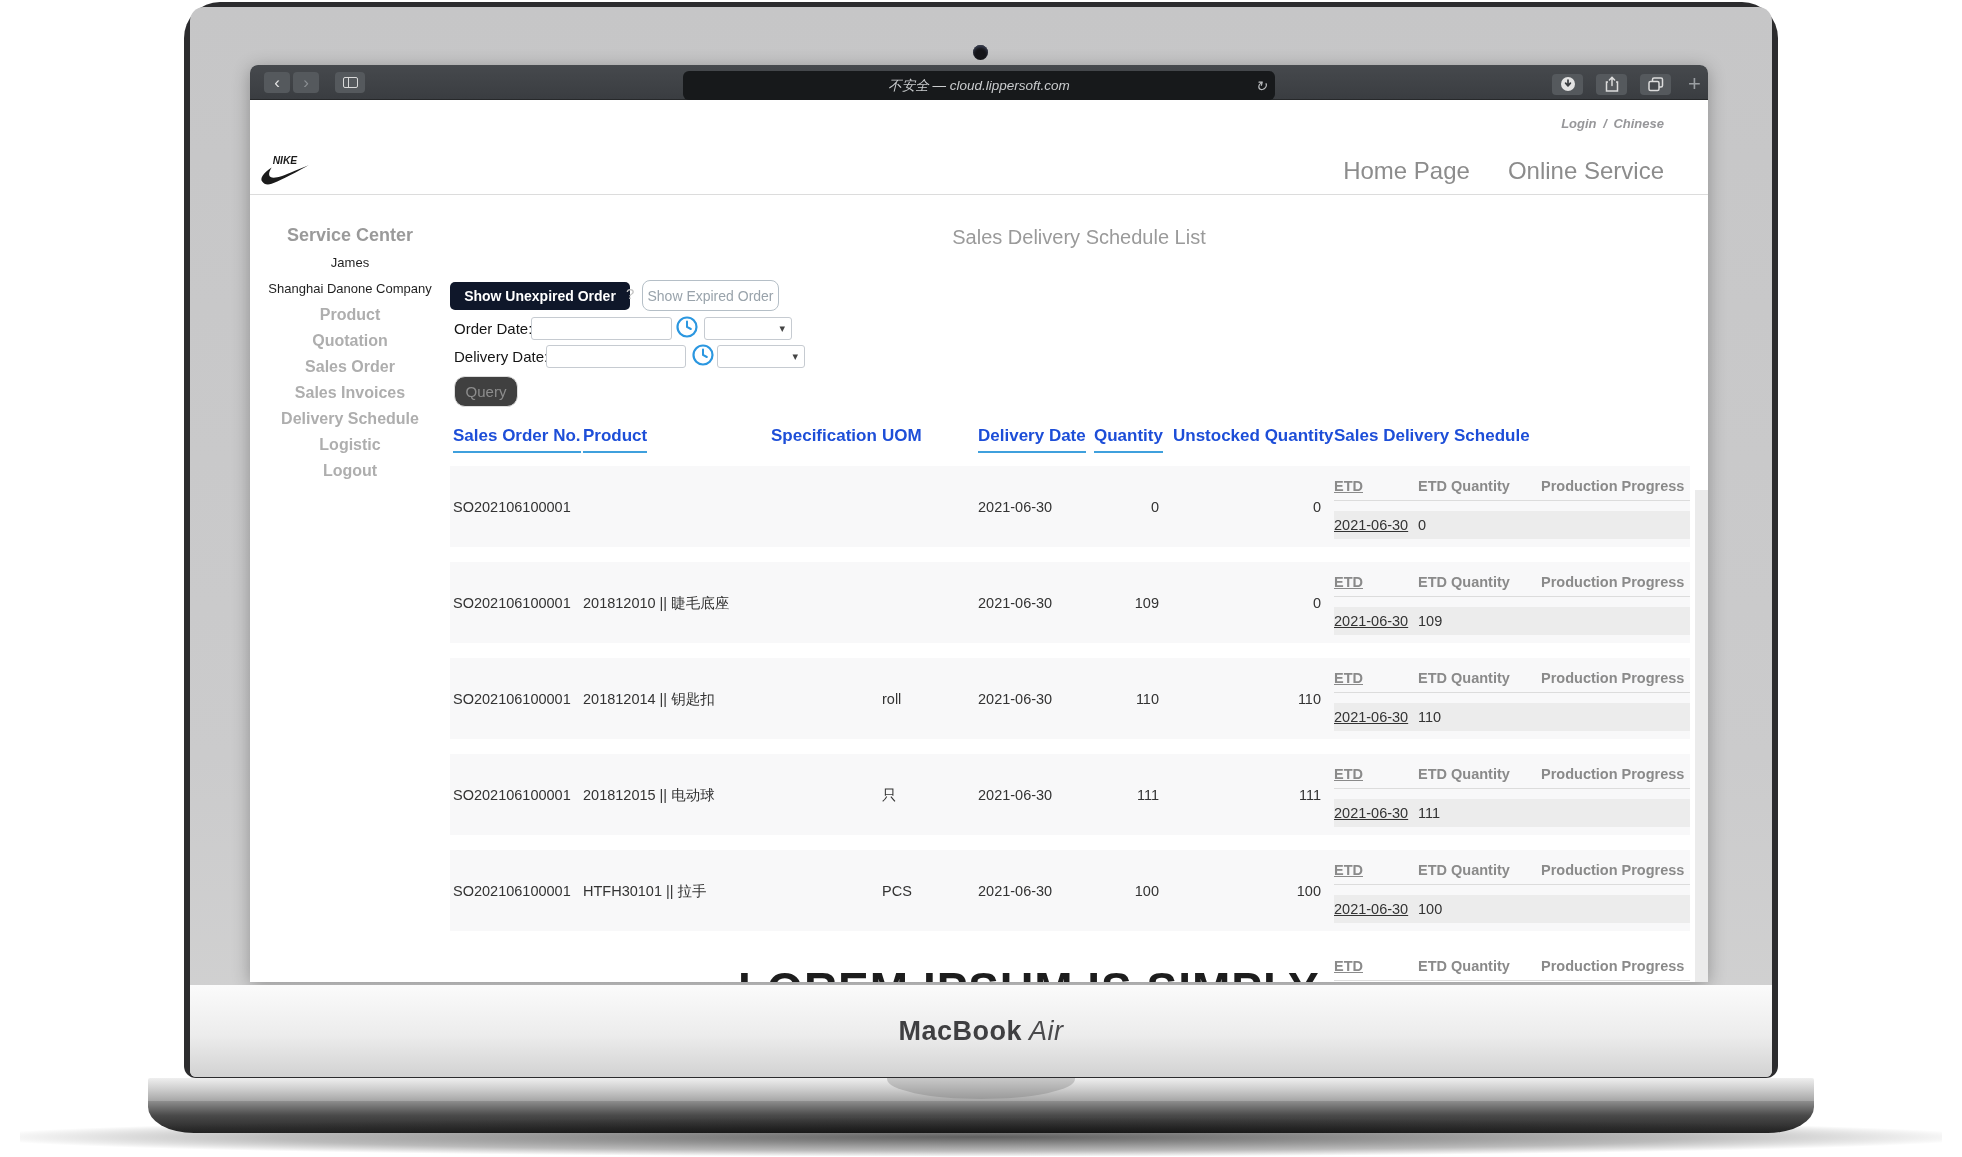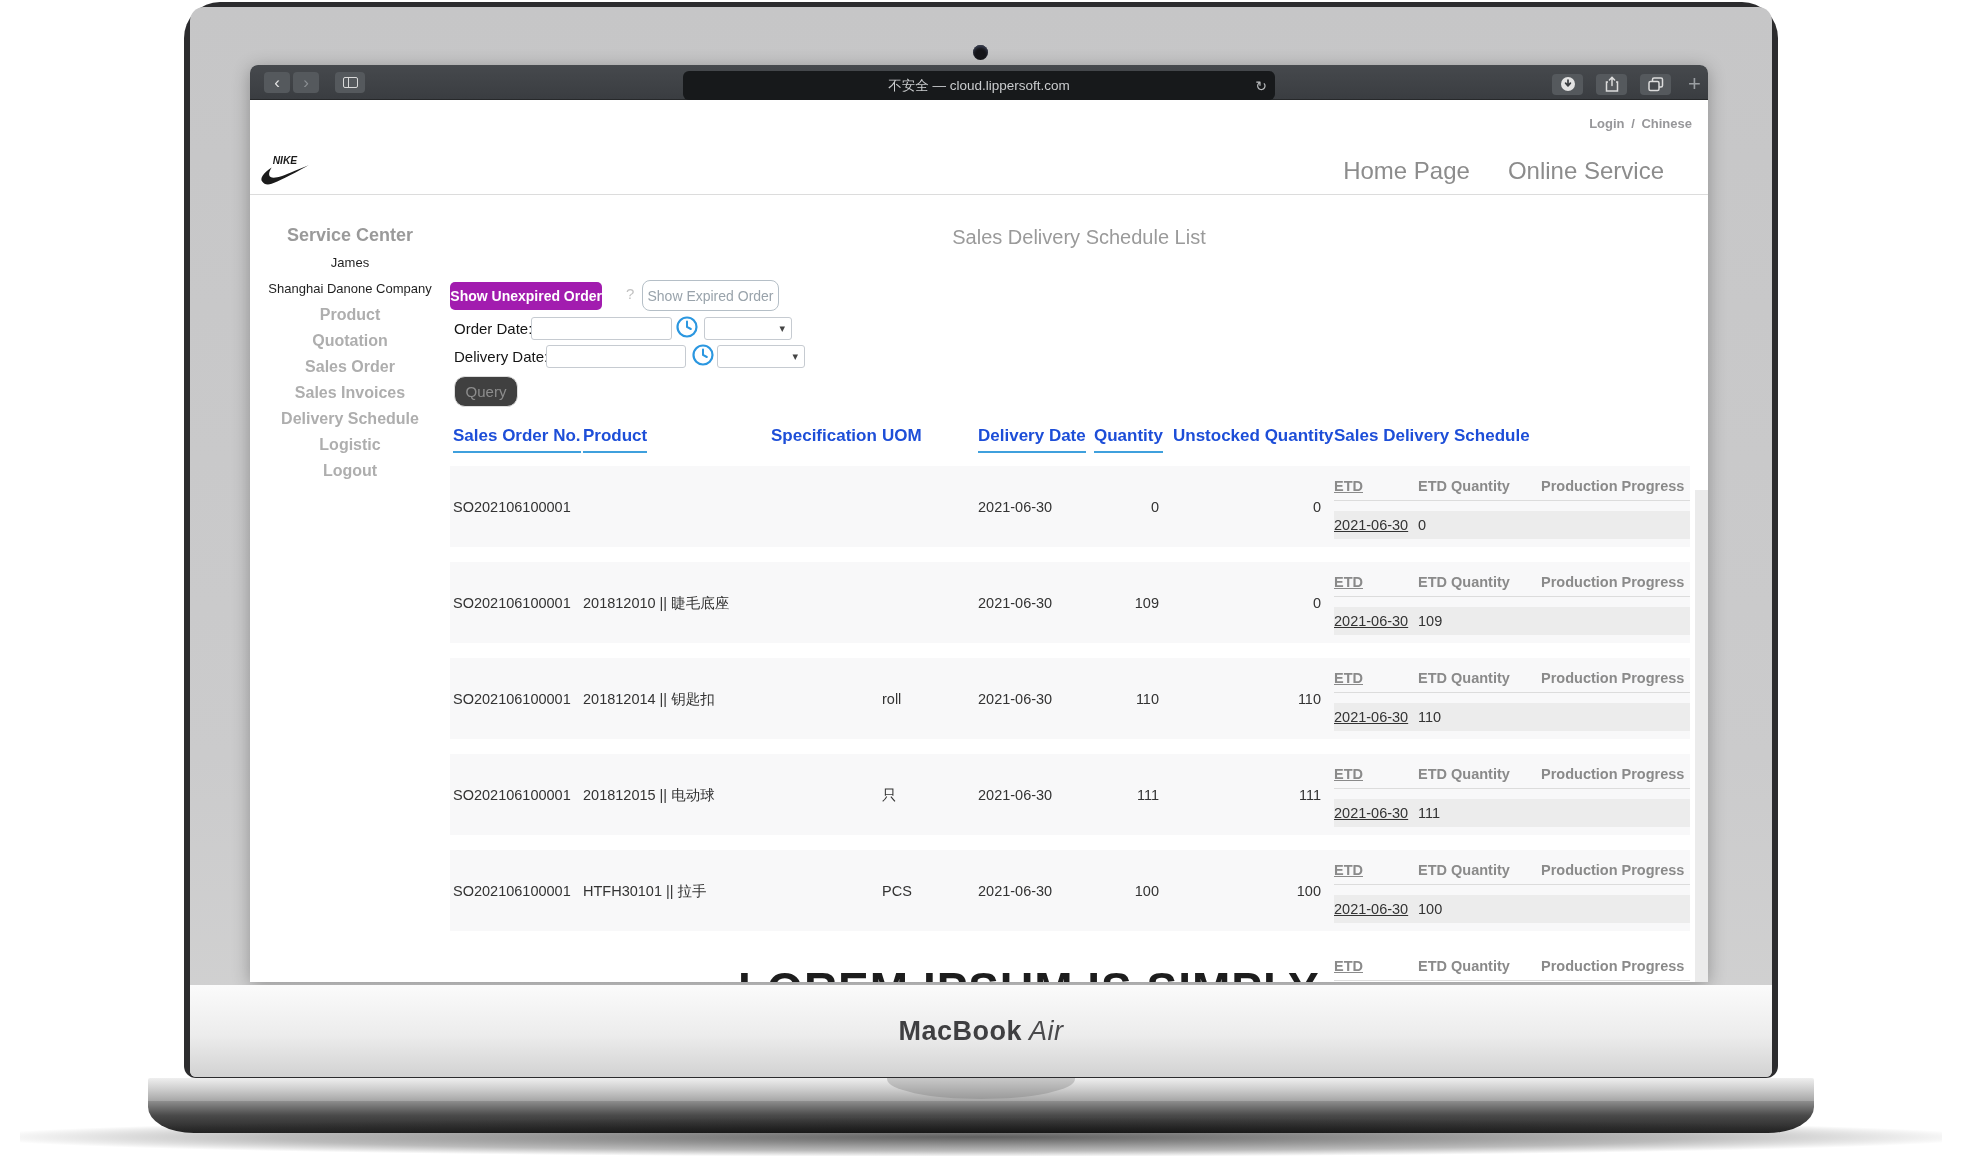--- a/index.html
+++ b/index.html
@@ -46,51 +46,51 @@
             display:flex; align-items:center; justify-content:center;
             color:#e4e4e4; font-size:17px; line-height:1; cursor:default; }
   .tb-btn.dim { color:#8b8f93; }
   .tb-group { display:flex; gap:3px; margin-left:4px; }
   .pane-btn { margin-left:16px; width:30px; height:21px; }
   .pane-ic { width:15px; height:11px; border:1.6px solid #d9d9d9; border-radius:2px; position:relative; }
   .pane-ic::before { content:""; position:absolute; left:4px; top:0; bottom:0; width:1.6px; background:#d9d9d9; }
   .urlbar { position:absolute; left:50%; top:6px; transform:translateX(-50%);
             width:592px; height:29px; background:#17191b; border-radius:6px;
             display:flex; align-items:center; justify-content:center;
-            color:#caccce; font-size:13.5px; }
+            color:#caccce; font-size:13.5px;font-style:italic; }
   .urlbar .refresh { position:absolute; right:8px; color:#b9bbbd; font-size:14px; }
   .tb-right { position:absolute; right:8px; top:6px; display:flex; gap:13px; align-items:center; }
   .tb-right .tb-btn { width:31px; }
   .plus-glyph { color:#9a9ea2; font-size:22px; font-weight:300; margin-left:4px; width:12px; overflow:hidden; }
 
   .page { position:relative; height:882px; background:#fff; overflow:hidden; }
   .scroll-strip { position:absolute; right:0; top:390px; bottom:0; width:13px; background:#ebebeb; }
 
-  .login-strip { height:47px; text-align:right; padding:16px 16px 0 0;
-                 font-size:13px; font-weight:bold; color:#97979a; }
+  .login-strip { height:47px; text-align:right; padding:16px 44px 0 0;
+                 font-size:13px; font-weight:bold; color:#97979a;font-style:italic; }
   .login-strip span { margin-left:3px; }
 
   .navbar { height:48px; border-bottom:1px solid #dcdcdc; display:flex; align-items:center; }
   .logo { margin-left:8px; width:52px; height:36px; }
   .nav-spacer { flex:1; }
   .nav-links { display:flex; gap:38px; margin-right:44px; font-size:24px; color:#8c8c8c; }
 
   .pbody { display:flex; height:787px; }
   aside { width:200px; text-align:center; padding-top:30px; flex:none; }
   .sb-title { font-size:18px; font-weight:bold; color:#9a9a9a; margin-bottom:9px; }
   .sb-user, .sb-company { font-size:13px; color:#1f1f1f; margin-bottom:11px; }
   .sb-item { font-size:16px; font-weight:bold; color:#aeaeae; margin-bottom:10px; line-height:16px; }
 
   .content { flex:1; position:relative; }
   .page-title { position:absolute; top:31px; left:0; right:0; text-align:center;
                 font-size:20px; font-weight:500; color:#9a9a9a; }
 
-  .btn-unexpired { position:absolute; left:0; top:87px; width:152px; height:28px;
-                   background:#a21caf; color:#fff; border:none; border-radius:5px;
-                   font-size:14px; font-weight:bold; font-family:inherit;text-align:right; }
+  .btn-unexpired { position:absolute; left:0; top:87px; width:180px; height:28px;
+                   background:#0f172a; color:#fff; border:none; border-radius:5px;
+                   font-size:14px; font-weight:bold; font-family:inherit; }
   .help-q { position:absolute; left:176px; top:90px; font-size:15px; color:#c2c2c2; }
   .btn-expired { position:absolute; left:192px; top:85px; width:137px; height:31px;
                  background:#fff; color:#99a3ab; border:1px solid #b5bfc7; border-radius:8px;
                  font-size:14px; font-family:inherit; }
   .f-label { position:absolute; font-size:15px; color:#141414; }
   .f-input { position:absolute; height:23px; border:1px solid #c6cbd1; border-radius:3px;
              background:#fff; font-family:inherit; font-size:13px; padding:0 6px; }
   .clock { position:absolute; width:22px; height:22px; }
   .f-select { position:absolute; height:23px; border:1px solid #c6cbd1; border-radius:3px;
               background:#fff; display:flex; align-items:center; }

